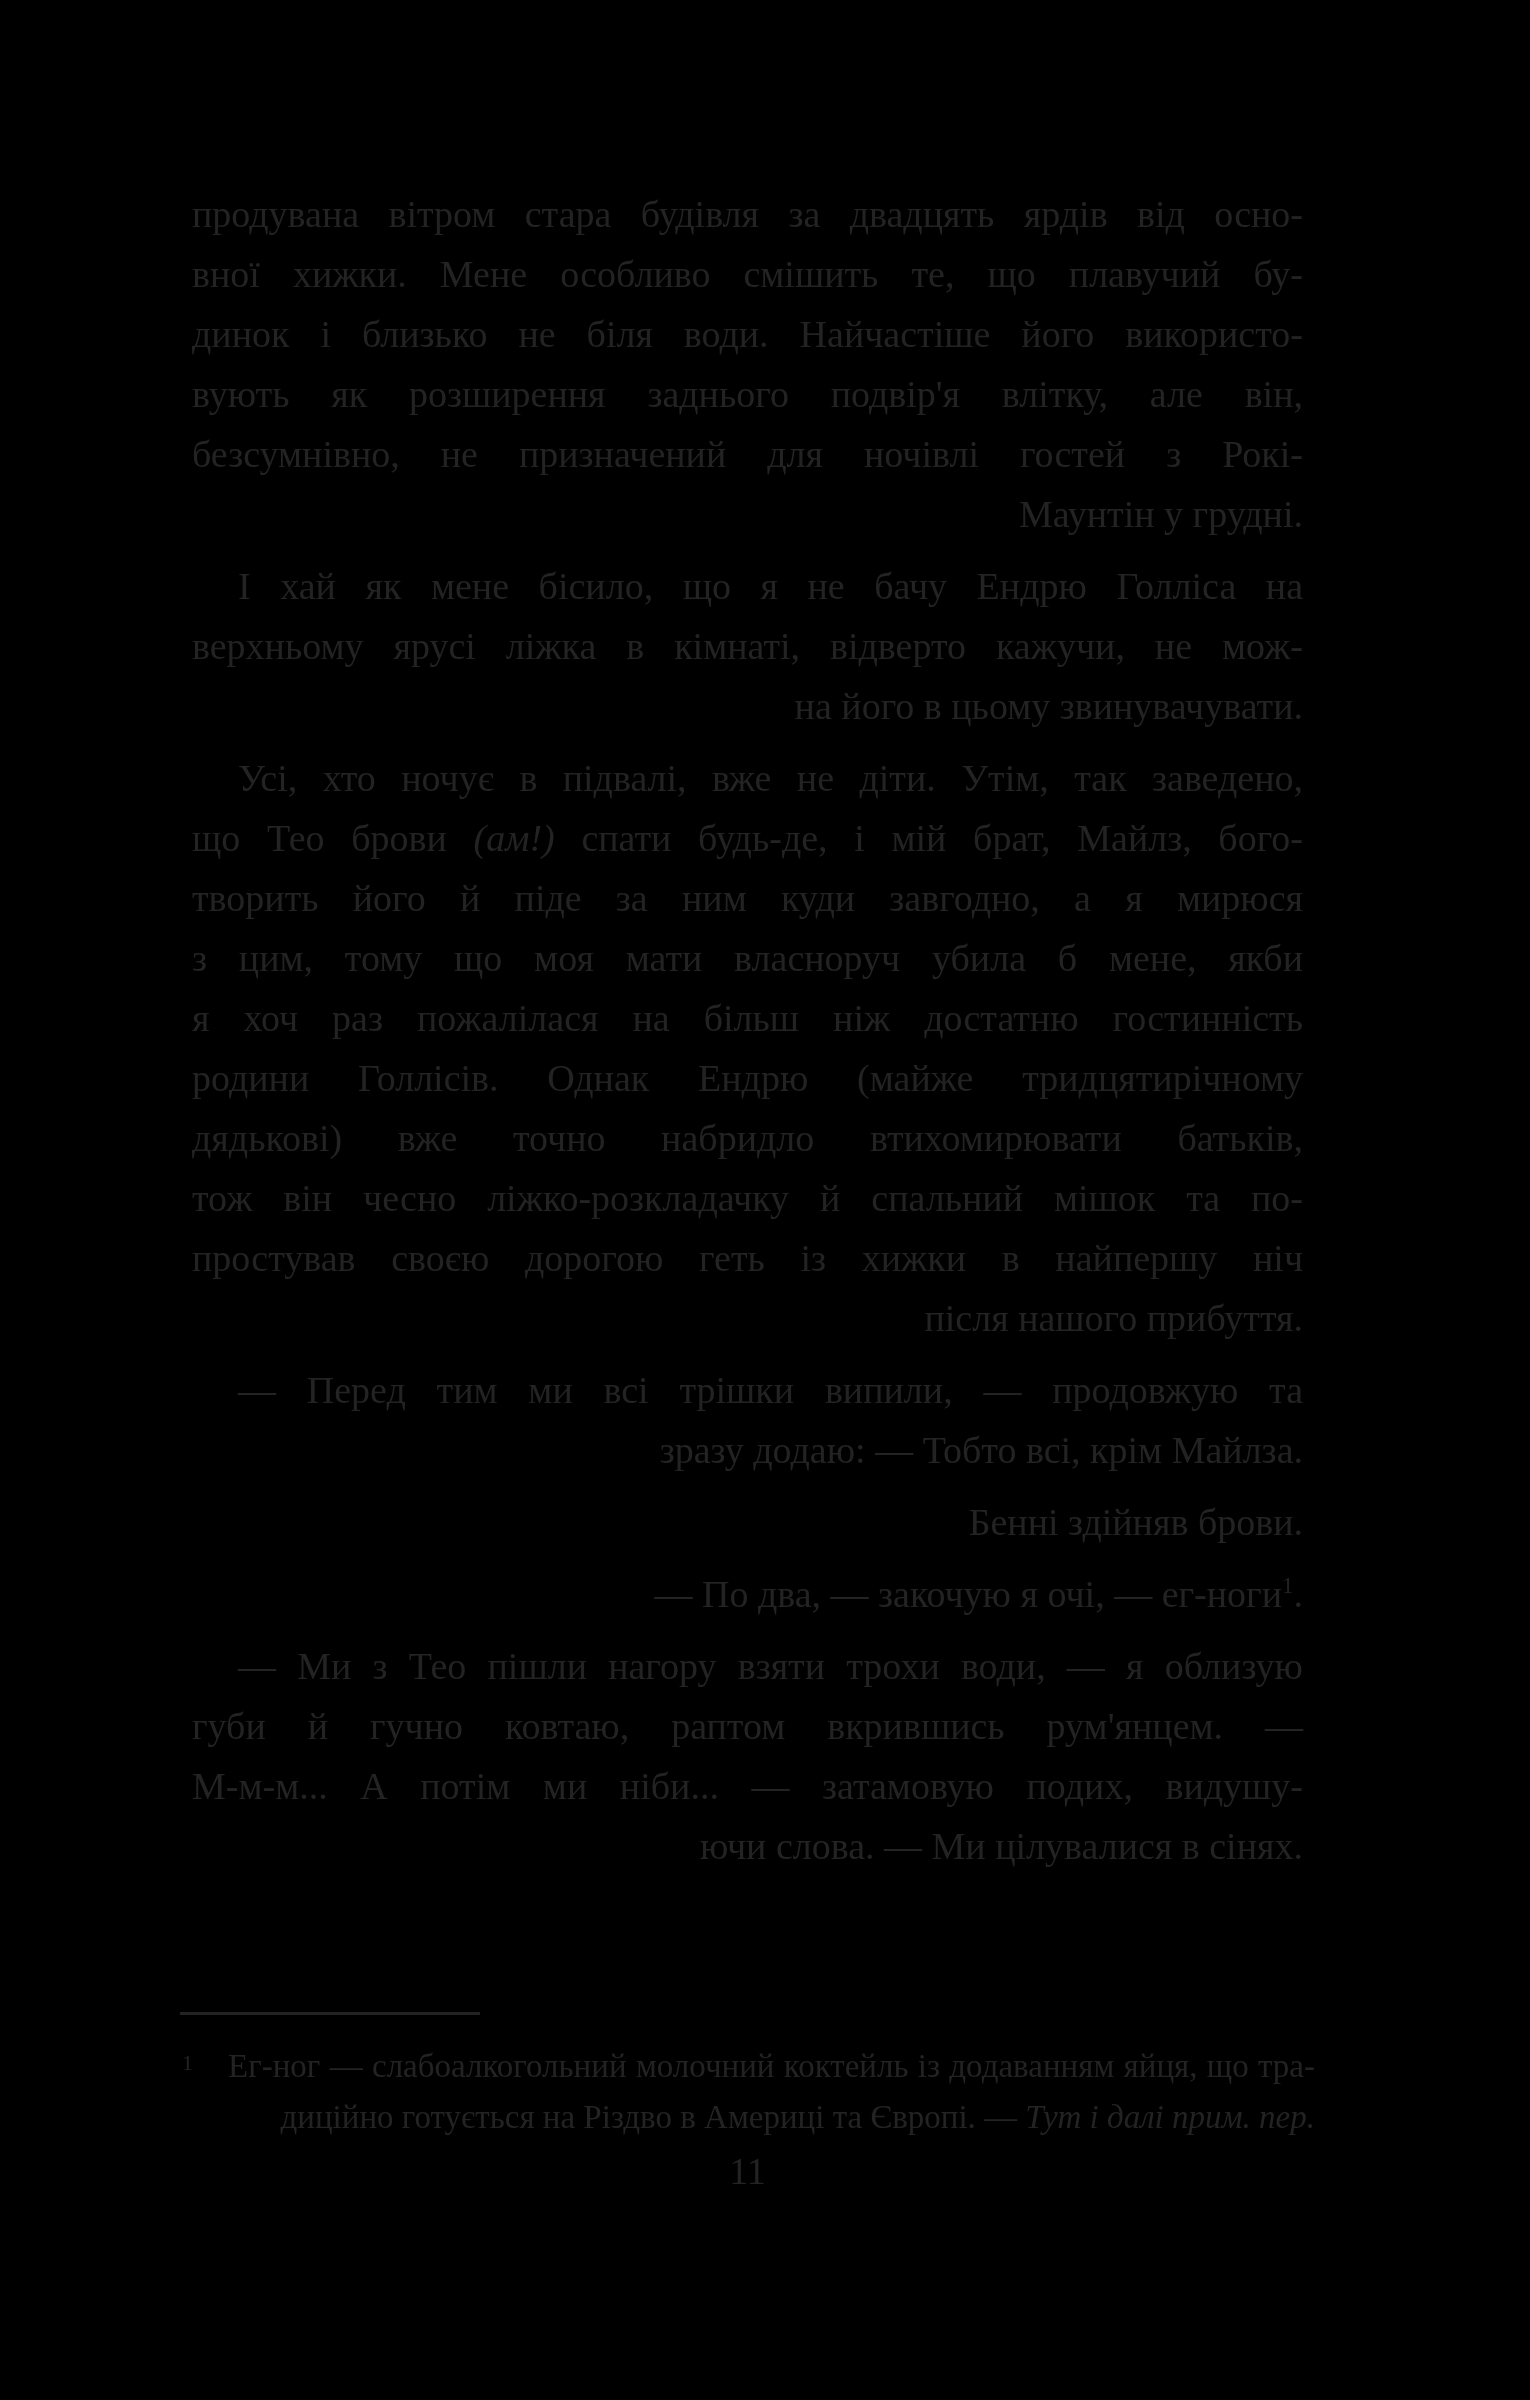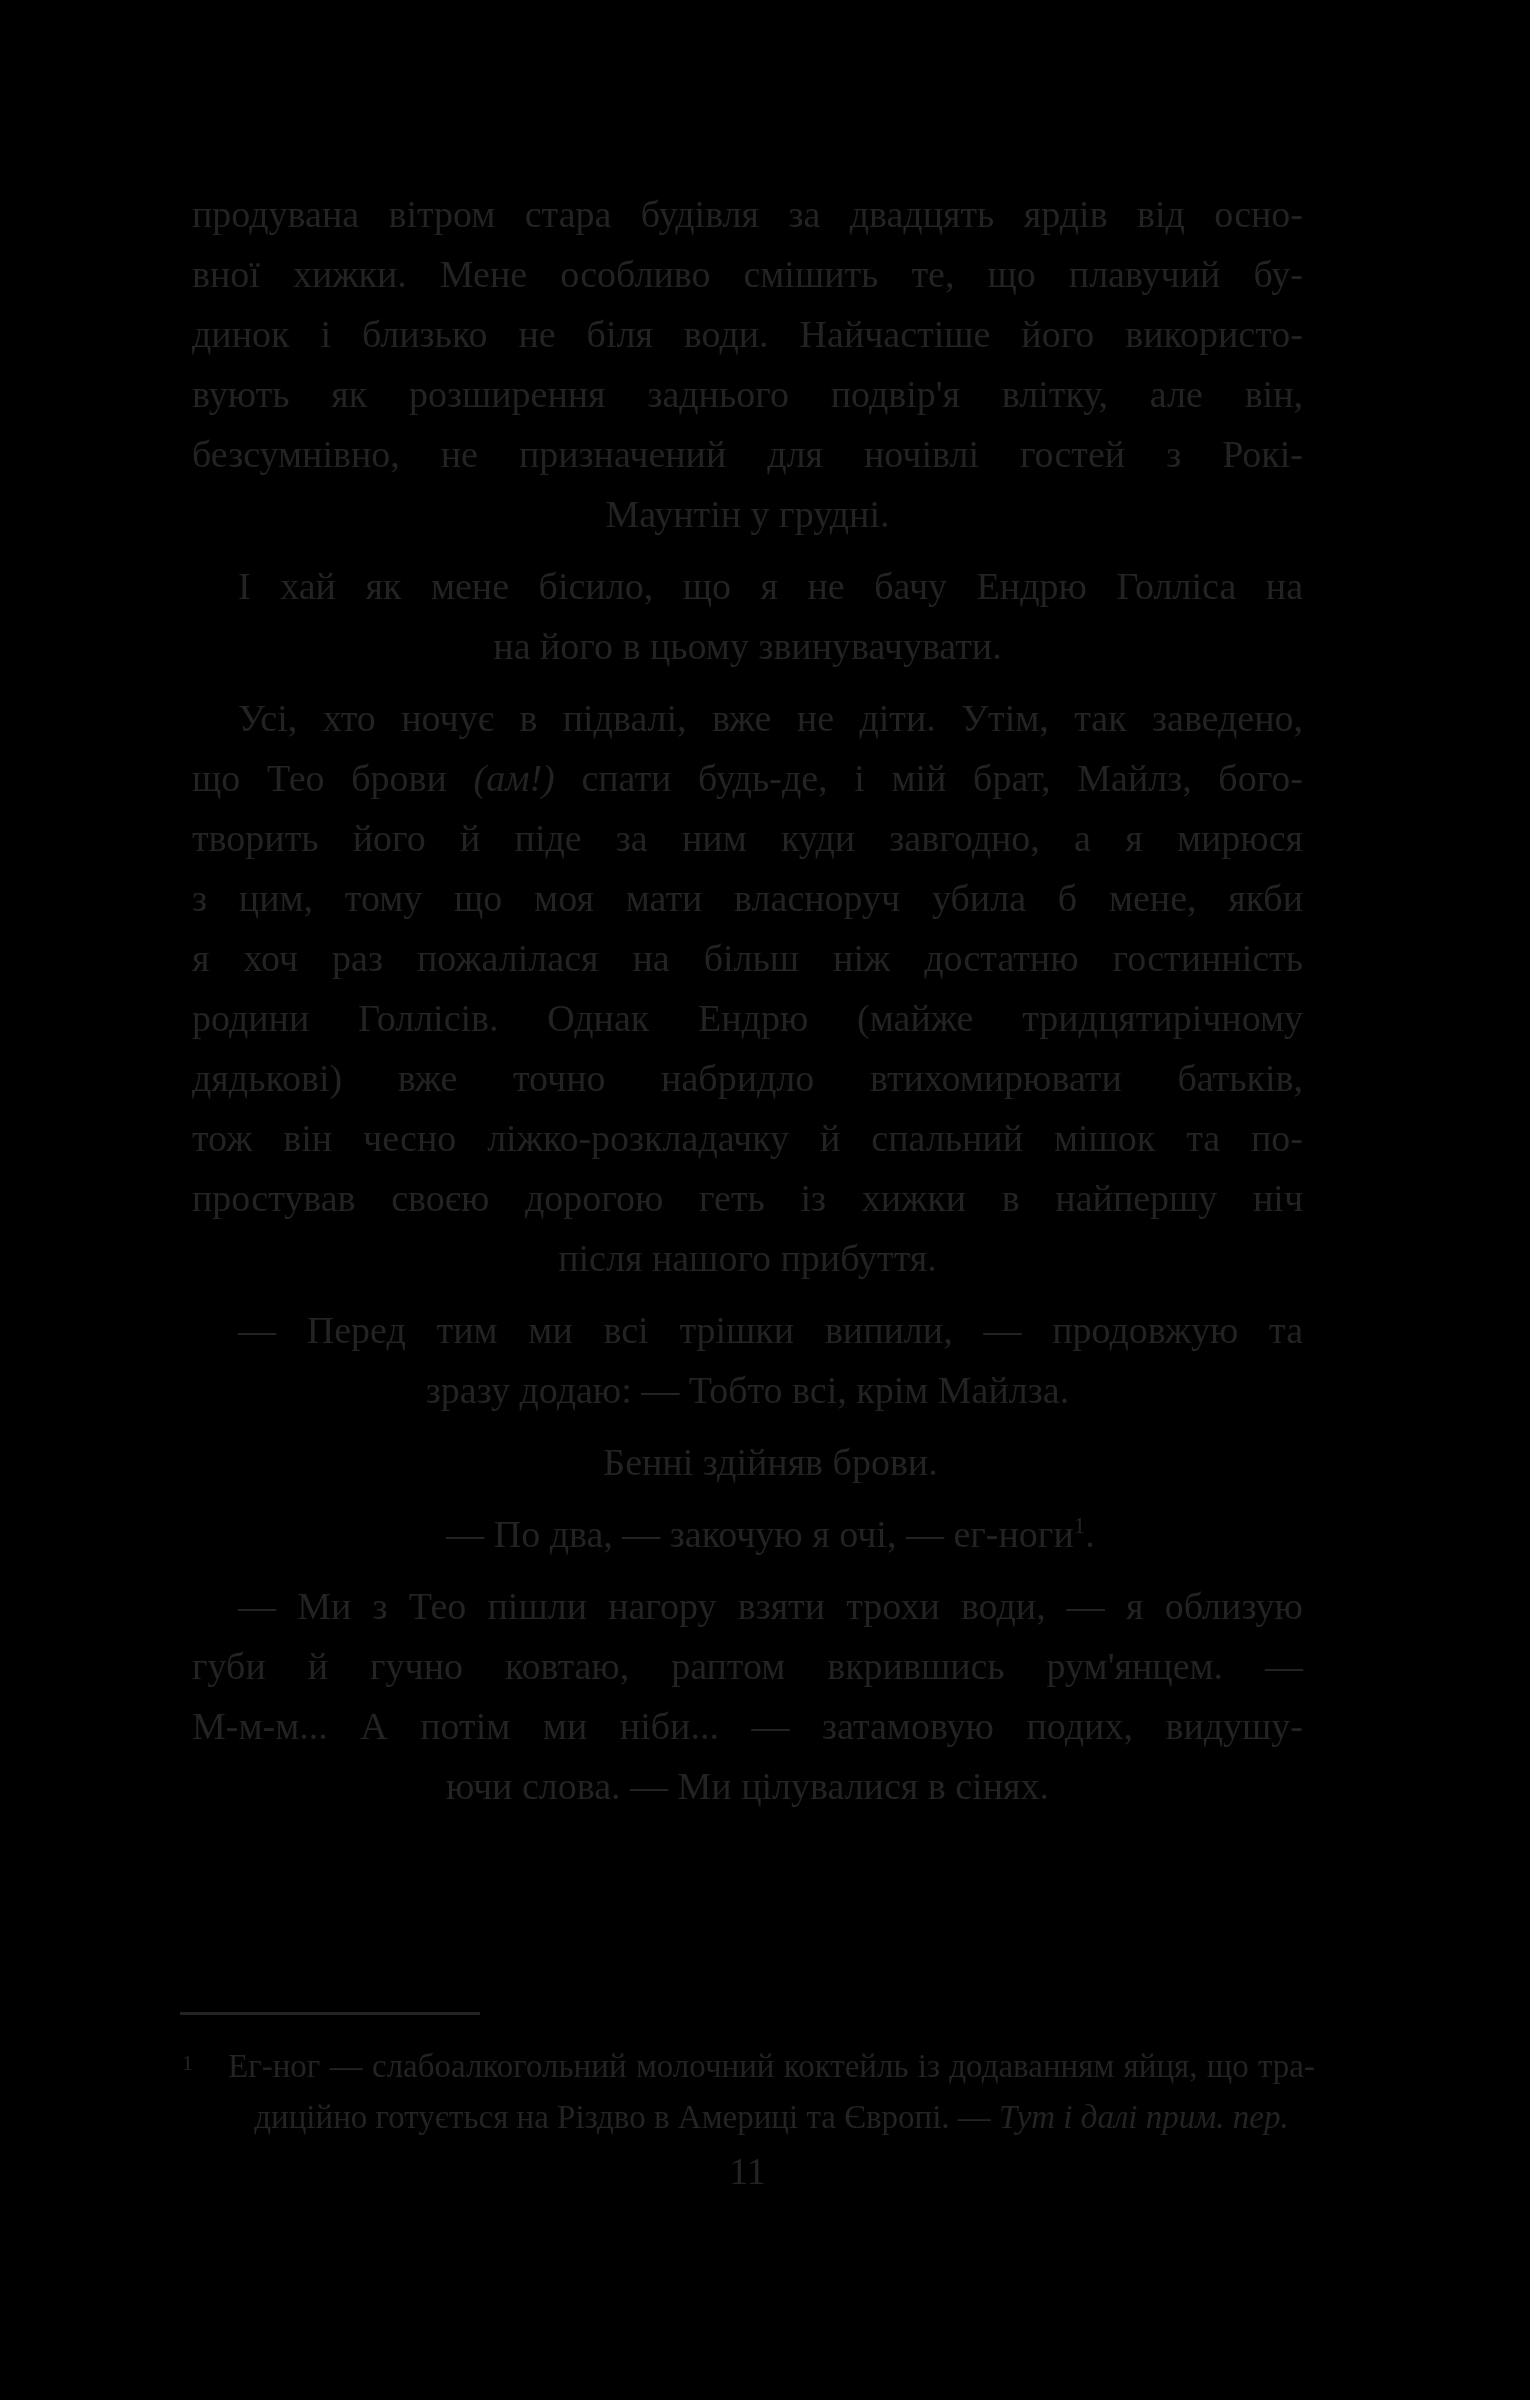--- a/index.html
+++ b/index.html
@@ -10,21 +10,21 @@
     font-family:"Liberation Serif","DejaVu Serif",serif;
     color:var(--fg,#232323);
     overflow:hidden;
   }
   .page{position:absolute;inset:0}
   .text-block{
     position:absolute;left:180px;top:172px;width:1135px;
     font-size:38px;line-height:60px;
   }
   .para{margin:12px}
-  .line{text-align:center;white-space:normal}
+  .line{text-align:right;white-space:normal}
   .line.just{text-align:justify;text-align-last:justify}
   .line.indent{padding-left:46px}
   .it{font-style:italic}
   .sup{vertical-align:super;font-size:23px;line-height:0}
   .footnote{
     position:absolute;left:180px;top:2012px;width:1135px;
     font-size:33px;line-height:51px;
   }
   .fn-divider{width:300px;height:3px;background:var(--fg,#232323);margin:0 0 26px 0}
   .fn-body{position:relative;padding-left:48px}
@@ -43,20 +43,21 @@
       <div class="para">
         <div class="line just"><span>продувана вітром стара будівля за двадцять ярдів від осно-</span></div>
         <div class="line just"><span>вної хижки. Мене особливо смішить те, що плавучий бу-</span></div>
         <div class="line just"><span>динок і близько не біля води. Найчастіше його використо-</span></div>
         <div class="line just"><span>вують як розширення заднього подвір'я влітку, але він,</span></div>
         <div class="line just"><span>безсумнівно, не призначений для ночівлі гостей з Рокі-</span></div>
         <div class="line"><span>Маунтін у грудні.</span></div>
       </div>
       <div class="para">
         <div class="line just indent"><span>І хай як мене бісило, що я не бачу Ендрю Голліса на</span></div>
+        <div class="line just"><span>верхньому ярусі ліжка в кімнаті, відверто кажучи, не мож-</span></div>
         <div class="line"><span>на його в цьому звинувачувати.</span></div>
       </div>
       <div class="para">
         <div class="line just indent"><span>Усі, хто ночує в підвалі, вже не діти. Утім, так заведено,</span></div>
         <div class="line just"><span>що Тео брови </span><span class="it">(ам!)</span><span> спати будь-де, і мій брат, Майлз, бого-</span></div>
         <div class="line just"><span>творить його й піде за ним куди завгодно, а я мирюся</span></div>
         <div class="line just"><span>з цим, тому що моя мати власноруч убила б мене, якби</span></div>
         <div class="line just"><span>я хоч раз пожалілася на більш ніж достатню гостинність</span></div>
         <div class="line just"><span>родини Голлісів. Однак Ендрю (майже тридцятирічному</span></div>
         <div class="line just"><span>дядькові) вже точно набридло втихомирювати батьків,</span></div>

